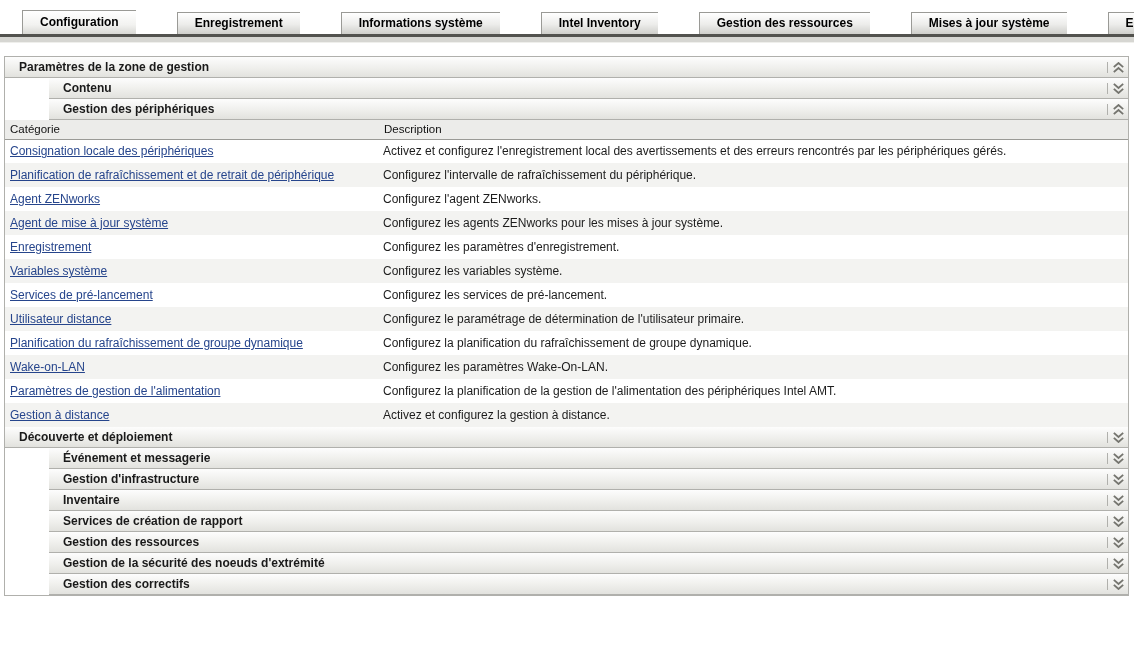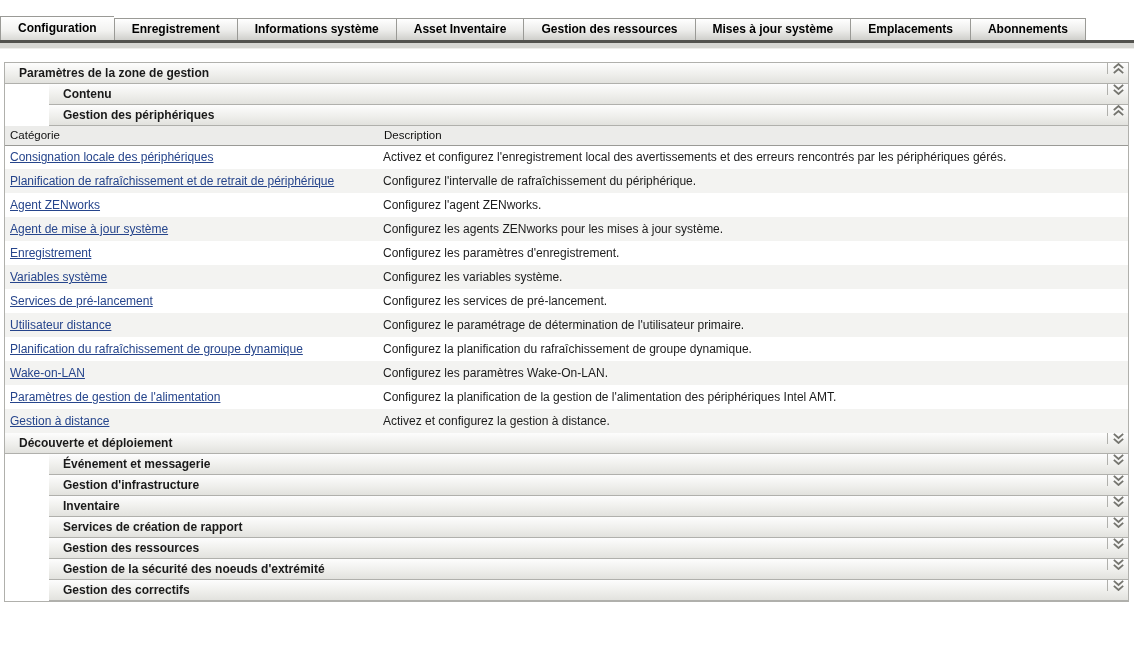--- a/index.html
+++ b/index.html
@@ -1,36 +1,36 @@
 <!DOCTYPE html>
 <html lang="fr"><head>
 <meta charset="utf-8">
 <style>
   * { margin:0; padding:0; box-sizing:border-box; }
   html,body { width:1134px; height:646px; background:#ffffff;
     font-family:"Liberation Sans", sans-serif; overflow:hidden; }
 
   
-  .tabbar { display:flex; align-items:flex-end; padding-left:0; height:40px; }
+  .tabbar { display:flex; align-items:flex-end; padding-left:22px; height:34px;gap:41px; }
   .tab {
     height:22px; line-height:21px; padding:0 17px;
     font-size:12px; font-weight:bold; color:#000;
     background:linear-gradient(#ffffff, #ececea 55%, #cfcfcb);
     border:1px solid #9a9a96; border-bottom:none; border-right:none;
     white-space:nowrap; cursor:pointer;
   }
   .tab:last-of-type { border-right:1px solid #9a9a96;text-align:right; }
   .tab.active { background:linear-gradient(#ffffff, #f2f2f0 60%, #d9d9d5); height:24px; line-height:23px; }
   .tab-underline { height:3px; background:#52524e; }
   .tab-substrip { height:6px; background:#d6d6d2; border-bottom:1px solid #efefec; }
 
   
   .panels { margin:13px 5px 0 4px; border:1px solid #b0b0ac; }
   .phead {
-    display:flex; height:21px; align-items:flex-start;
+    display:flex; height:21px; align-items:center;
     background:linear-gradient(#fdfdfd, #efefec 55%, #e2e2de);
     border-bottom:1px solid #b0b0ac; cursor:pointer;
   }
   .phead + .phead { border-top:0;margin-left:44px; }
   .ptitle { flex:1; font-size:12px; font-weight:bold; color:#1a1a1a;
     line-height:20px; padding-left:14px; white-space:nowrap; }
   .picon { width:21px; border-left:1px solid #b0b0ac; display:flex;
     align-items:center; justify-content:center; cursor:pointer; }
   .picon svg { display:block; }
   .picon path { fill:none; stroke:#75756f; stroke-width:1.8; stroke-linecap:square; }
@@ -49,21 +49,21 @@
   tr.row:nth-child(even) { background:#f3f3f1; }
   td.cat a { color:#26458c; text-decoration:underline; cursor:pointer; }
 </style>
 </head>
 <body>
 
 <div class="tabbar">
   <div class="tab active">Configuration</div>
   <div class="tab">Enregistrement</div>
   <div class="tab">Informations système</div>
-  <div class="tab">Asset Inventaire</div>
+  <div class="tab">Intel Inventory</div>
   <div class="tab">Gestion des ressources</div>
   <div class="tab">Mises à jour système</div>
   <div class="tab">Emplacements</div>
   <div class="tab">Abonnements</div>
 </div>
 <div class="tab-underline"></div>
 <div class="tab-substrip"></div>
 
 <div class="panels">
 

